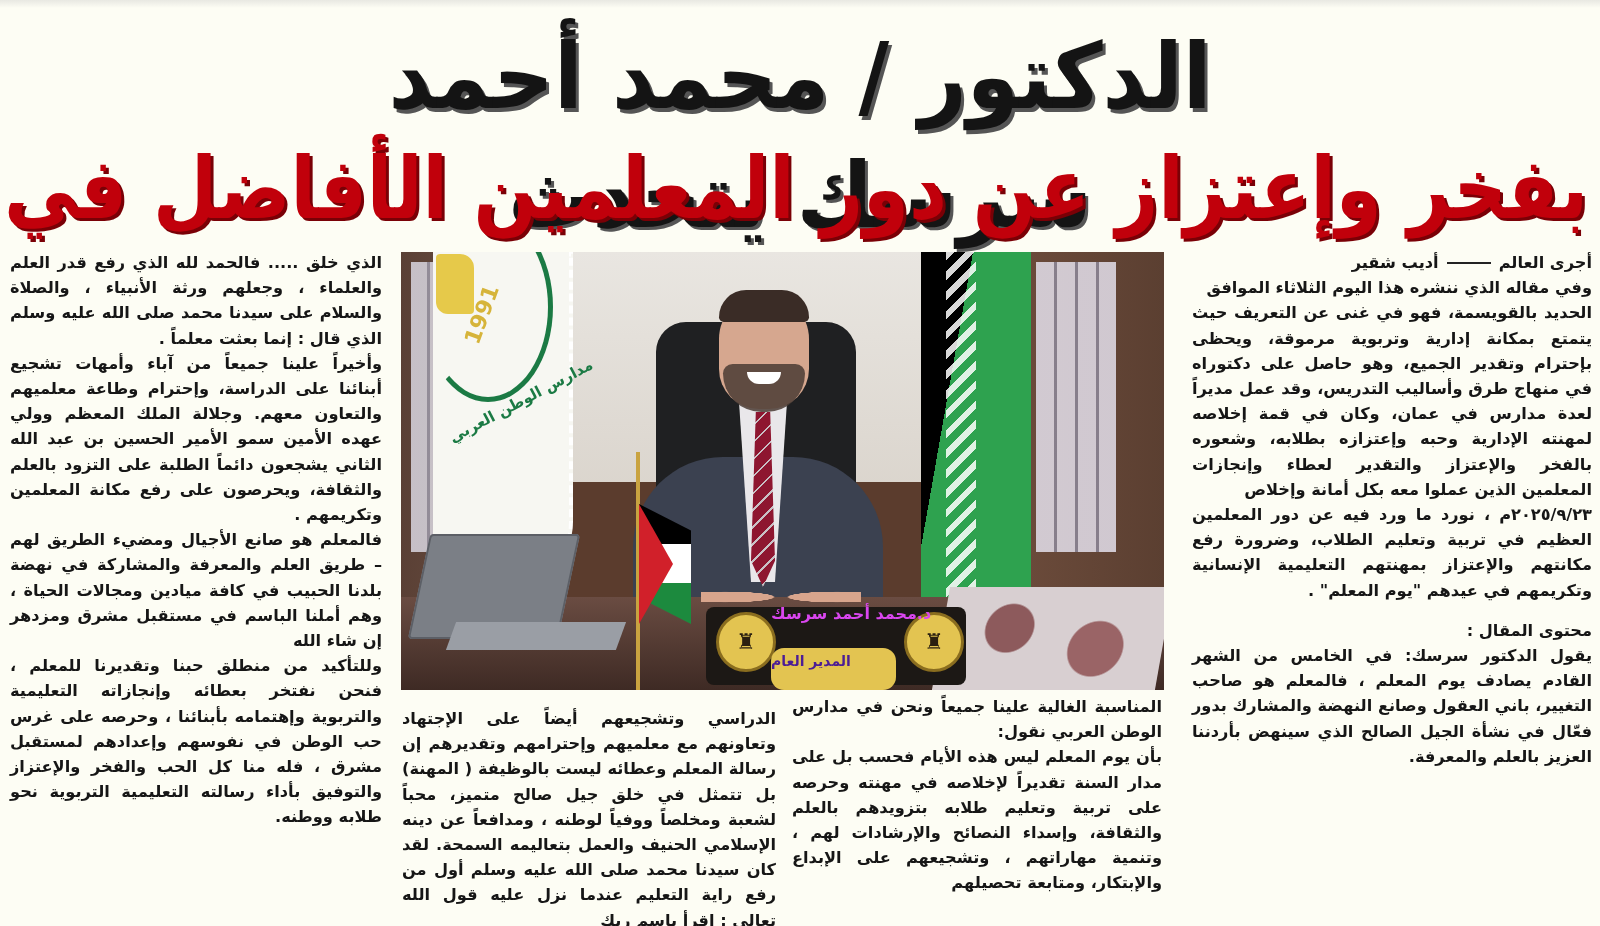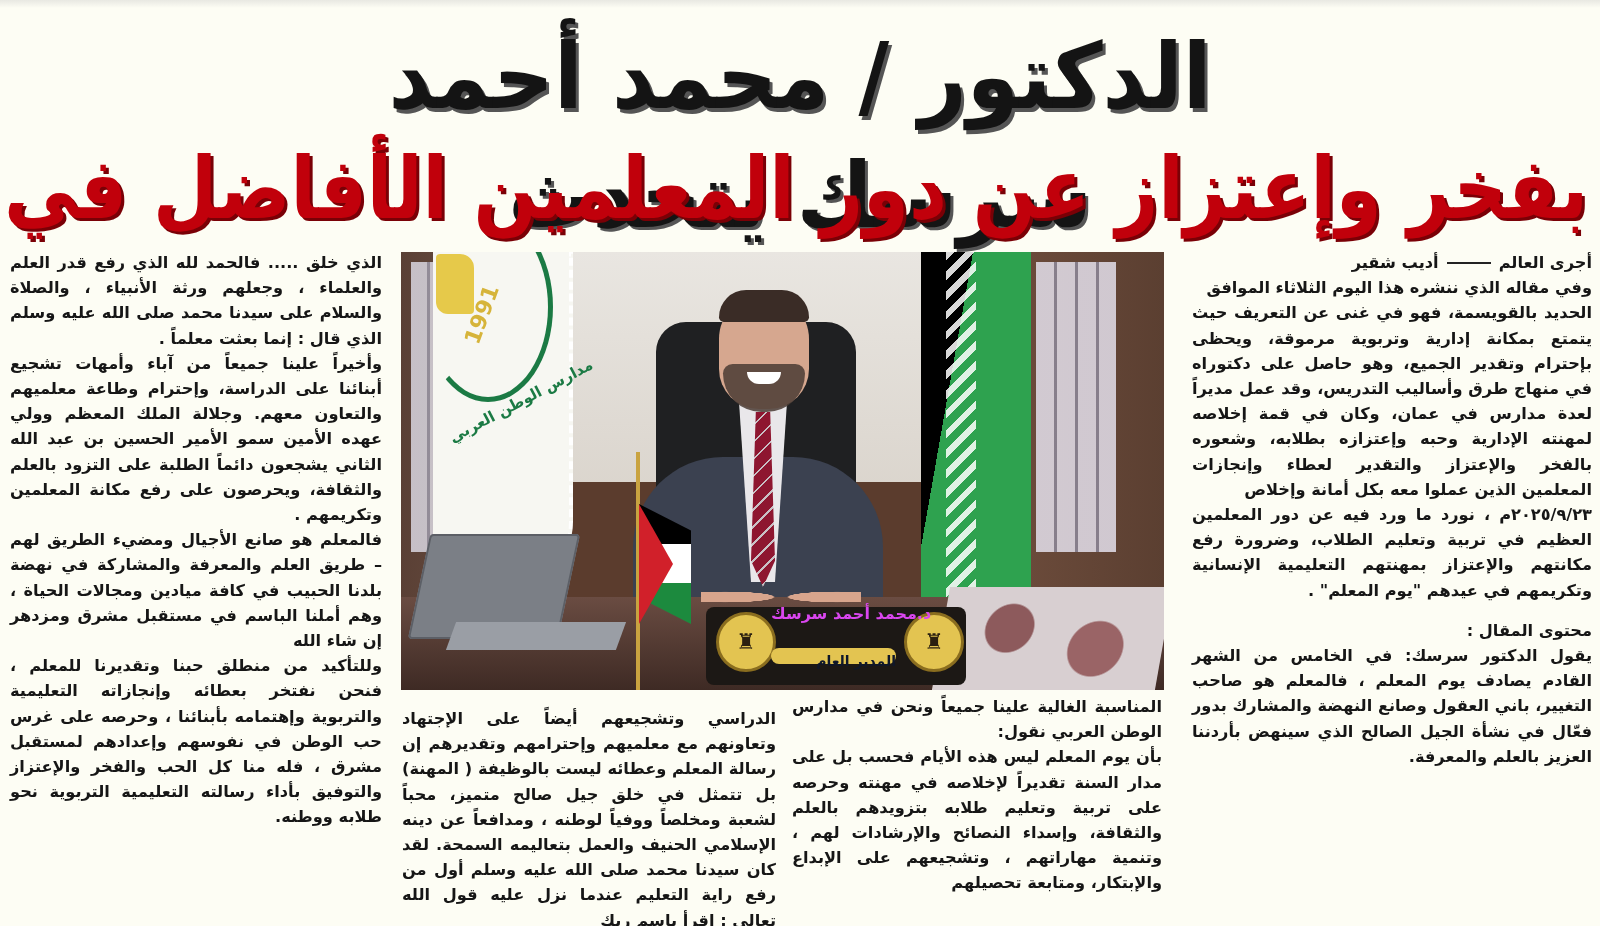--- a/index.html
+++ b/index.html
@@ -91,22 +91,22 @@
   .photo .laptop-base { position:absolute; left:50px; top:370px; width:170px; height:28px; background:#9a9ea5; transform: skewX(-20deg); }
   .photo .table-flag { position:absolute; left:238px; top:252px; width:52px; height:120px;
     background: linear-gradient(#000 0 33%, #fff 33% 66%, #1c8a3e 66%); clip-path: polygon(0 0,100% 22%,100% 100%,0 78%); }
   .photo .table-flag-red { position:absolute; left:238px; top:252px; width:34px; height:120px; background:#d1202a;
     clip-path: polygon(0 0,100% 50%,0 100%); }
   .photo .pole { position:absolute; left:235px; top:200px; width:4px; height:238px; background:#c9a340; }
   .photo .nameplate { position:absolute; left:305px; top:355px; width:260px; height:78px;
     background:#1c1815; border-radius: 8px; }
   .photo .plate-name { position:absolute; left:350px; top:352px; width:170px; text-align:left;
     color:#d946ef; font-size:16px; font-weight:bold; direction: rtl; margin-left: 20px; }
-  .photo .plate-title { position:absolute; left:370px; top:396px; width:125px; height:16px; border-radius: 13px;
-    background:#e3c451; color:#0f172a; text-align:right; font-size:14px; line-height:26px; font-weight:bold; direction: rtl; }
+  .photo .plate-title { position:absolute; left:370px; top:396px; width:125px; height:42px; border-radius: 13px;
+    background:#e3c451; color:#4c1d95; text-align:left; font-size:14px; line-height:26px; font-weight:bold; direction: rtl; }
   .photo .seal { position:absolute; top:360px; width:60px; height:60px; border-radius:50%; background:#e3c451;
     border: 3px solid #8a6d1f; color:#2b2010; text-align:center; line-height:54px; font-size:22px; }
   .photo .seal-l { left:315px; }
   .photo .seal-r { left:503px; }
 </style>
 </head>
 <body>
 
 <div class="top-shade"></div>
 

